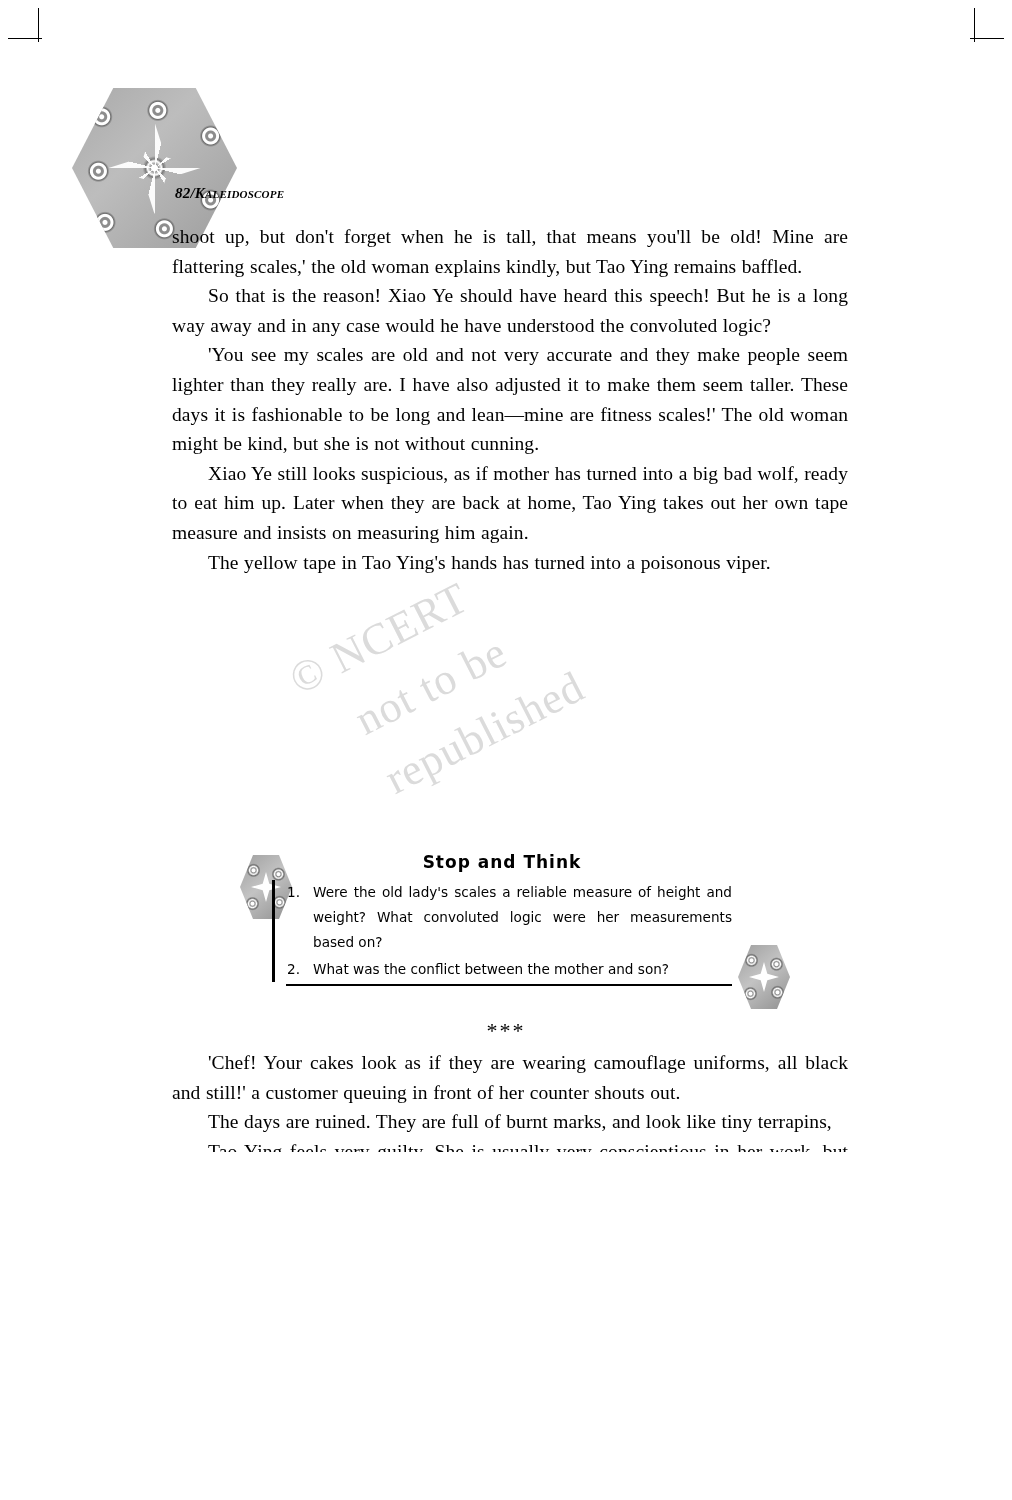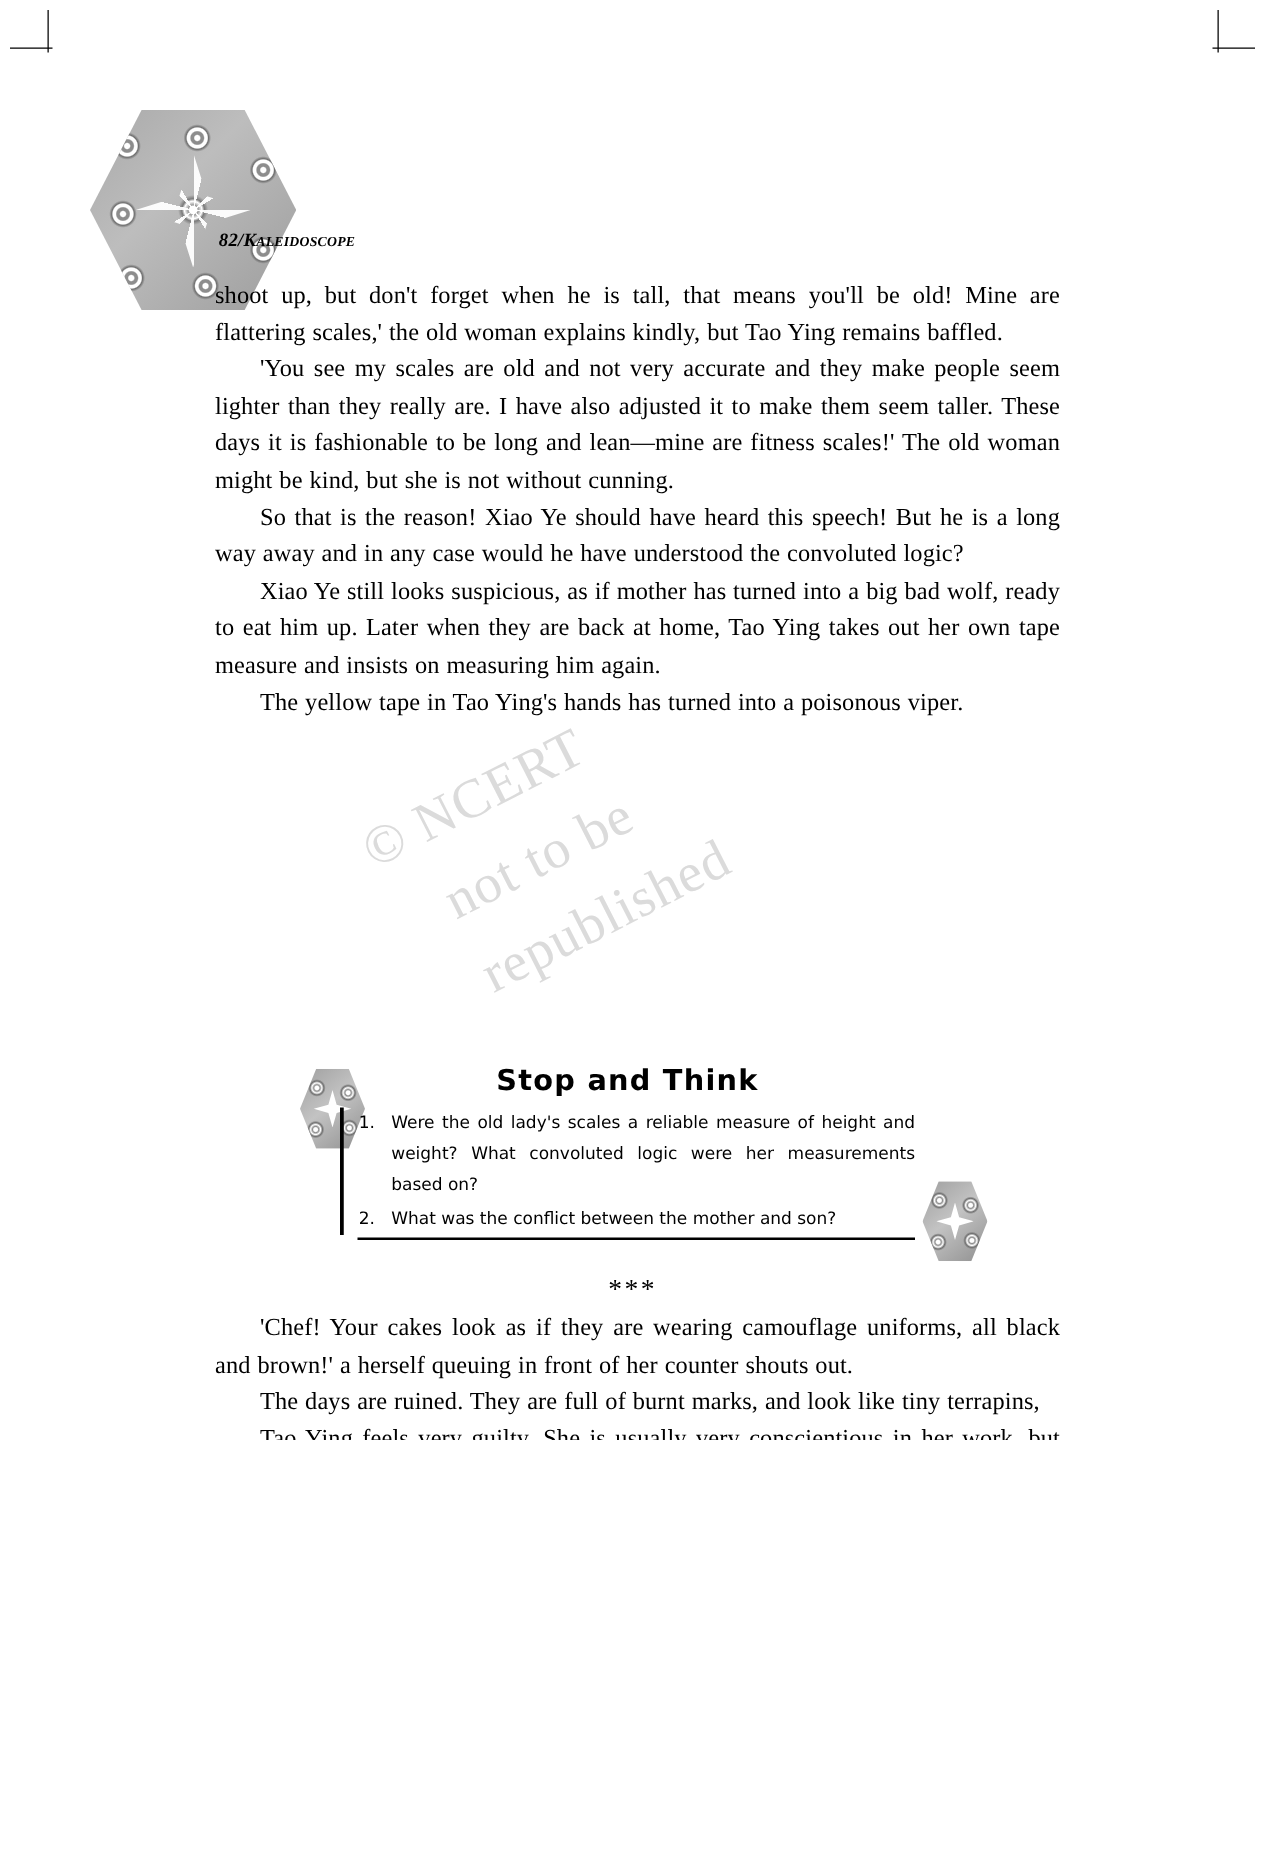--- a/index.html
+++ b/index.html
@@ -124,21 +124,21 @@
   .sat {
     position: absolute;
     left: 272px;
     top: 852px;
     width: 460px;
   }
   .sat-title {
     text-align: center;
     font-family: "DejaVu Sans", sans-serif;
     font-weight: 700;
-    font-size: 23px;
+    font-size: 17px;
     letter-spacing: 1px;
     margin-bottom: 8px;
   }
   .sat-body {
     border-left: 3px solid #000;
     padding-left: 12px;
   }
   .sat-item {
     display: flex;
     font-family: "DejaVu Sans", sans-serif;
@@ -237,22 +237,22 @@
   <div class="hex-ornament">
     <div class="spark"></div>
   </div>
 
   <div class="page-head">
     <span class="num">82/</span><span class="book">Kaleidoscope</span>
   </div>
 
   <div class="body-col">
     <p class="para">shoot up, but don't forget when he is tall, that means you'll be old! Mine are flattering scales,' the old woman explains kindly, but Tao Ying remains baffled.</p>
+    <p class="para indent">So that is the reason! Xiao Ye should have heard this speech! But he is a long way away and in any case would he have understood the convoluted logic?</p>
     <p class="para indent">'You see my scales are old and not very accurate and they make people seem lighter than they really are. I have also adjusted it to make them seem taller. These days it is fashionable to be long and lean—mine are fitness scales!' The old woman might be kind, but she is not without cunning.</p>
-    <p class="para indent">So that is the reason! Xiao Ye should have heard this speech! But he is a long way away and in any case would he have understood the convoluted logic?</p>
     <p class="para indent">Xiao Ye still looks suspicious, as if mother has turned into a big bad wolf, ready to eat him up. Later when they are back at home, Tao Ying takes out her own tape measure and insists on measuring him again.</p>
     <p class="para indent">The yellow tape in Tao Ying's hands has turned into a poisonous viper.</p>
   </div>
 
   <div class="watermark">
     <div class="wm-line1">© NCERT</div>
     <div class="wm-line2">not to be republished</div>
   </div>
 
   <div class="hex-small hex-left">
@@ -273,21 +273,21 @@
         <span class="sat-num">2.</span>
         <span class="sat-text">What was the conflict between the mother and son?</span>
       </div>
     </div>
     <div class="sat-underline"></div>
   </div>
 
   <div class="stars">***</div>
 
   <div class="lower-col">
-    <p class="para indent">'Chef! Your cakes look as if they are wearing camouflage uniforms, all black and brown!' a herself queuing in front of her counter shouts out.</p>
+    <p class="para indent">'Chef! Your cakes look as if they are wearing camouflage uniforms, all black and still!' a customer queuing in front of her counter shouts out.</p>
     <p class="para indent">The days are ruined. They are full of burnt marks, and look like tiny terrapins,</p>
     <p class="para indent">Tao Ying feels very guilty. She is usually very conscientious in her work, but these couple of days she often finds enough distracted.</p>
   </div>
 
   <div class="rule-bar"></div>
 
   <div class="footer">2020-21</div>
 
 </div>
 

